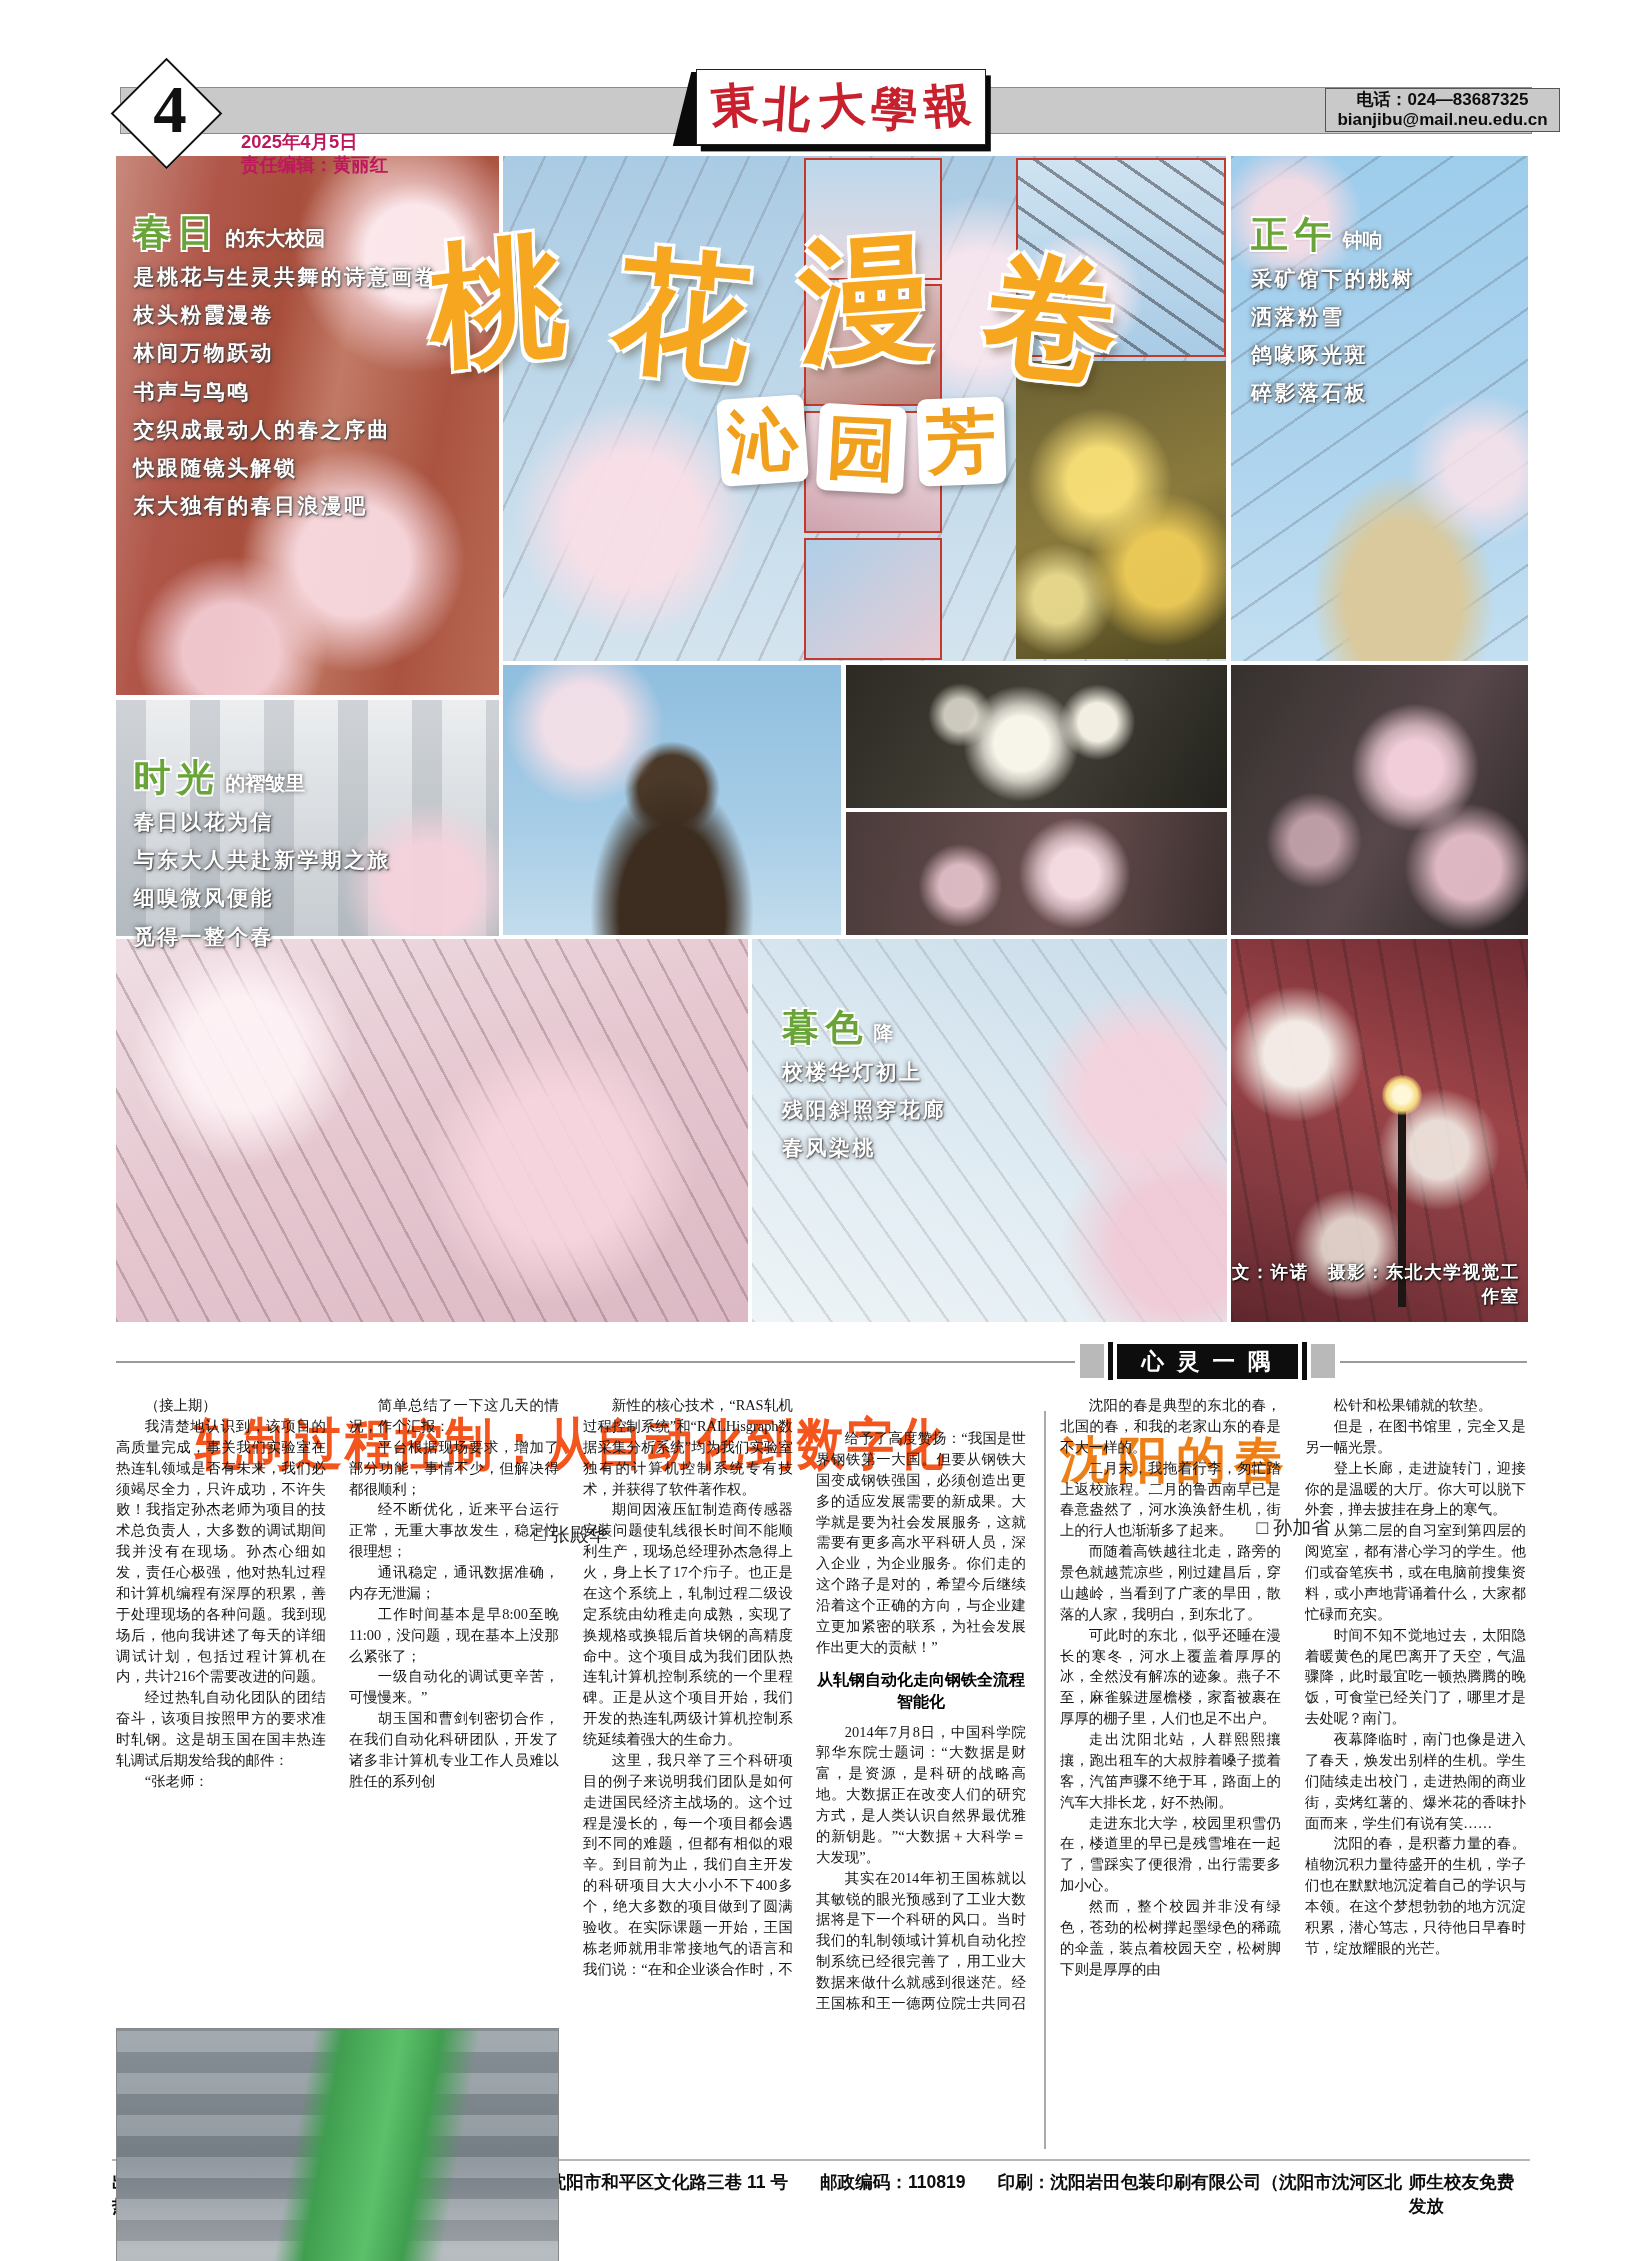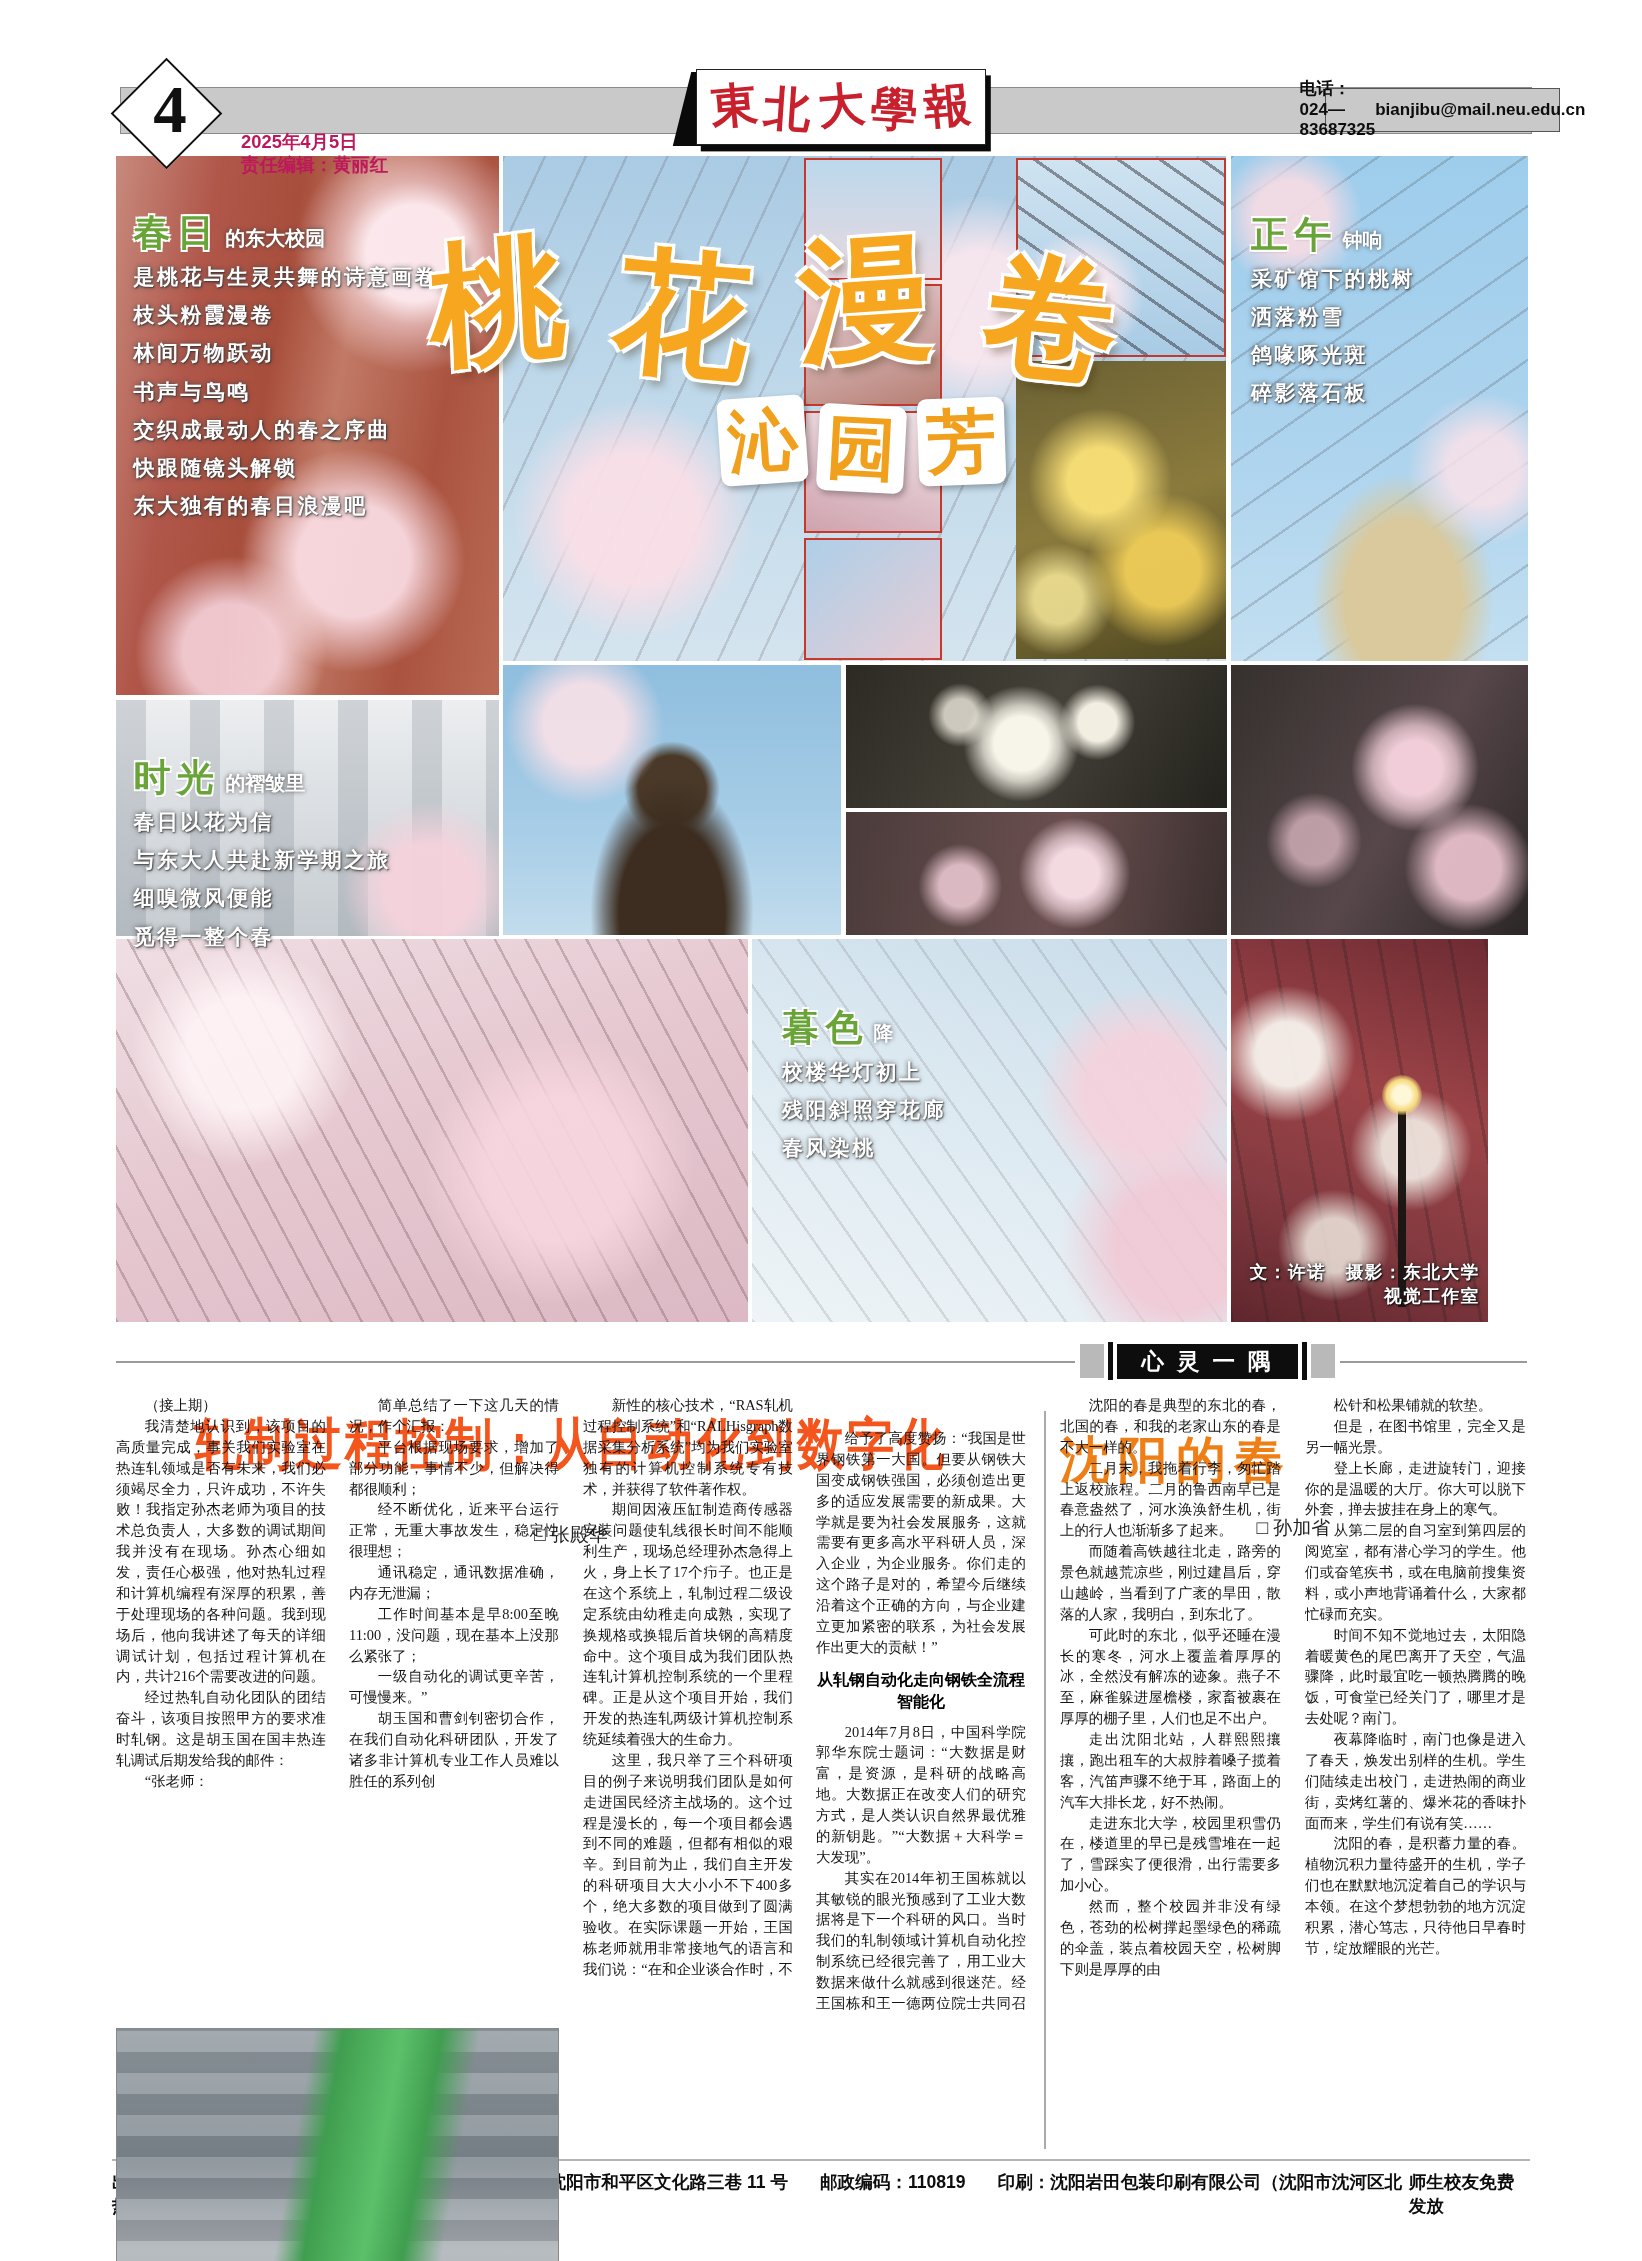--- a/index.html
+++ b/index.html
@@ -14,21 +14,21 @@
   .issue-info{position:absolute;left:241px;top:102px;z-index:3;font-family:"Liberation Sans","DejaVu Sans",sans-serif;font-weight:bold;font-size:18.4px;line-height:1.25;color:#be185d;margin-top:28px;}
   .plaque-wing{position:absolute;top:72px;width:56px;height:74px;background:#0a0a0a;z-index:2;}
   .wing-l{left:682px;transform:skewX(-14deg);}
   .wing-r{left:910px;transform:skewX(14deg);}
   .plaque{position:absolute;left:696px;top:69px;width:266px;height:74px;background:#fff;border:1.6px solid #222;box-shadow:4.8px 6.4px 0 #0a0a0a;z-index:3;
         display:flex;align-items:center;justify-content:space-around;padding:0 11.2px;}
   .plaque span{font:bold 47px "DejaVu Serif",serif;color:#c8202d;}
   .plaque span:nth-child(odd){transform:rotate(-5deg) translateY(-1.6px);}
   .plaque span:nth-child(even){transform:rotate(4deg) translateY(2.4px);}
   .contact{position:absolute;left:1325px;top:88px;width:233px;height:42px;background:#c9c9c9;border:0.8px solid #555;z-index:3;
-        display:flex;align-items:center;justify-content:center;
+        display:flex;flex-direction:column;align-items:center;justify-content:center;
         font-family:"Liberation Sans","DejaVu Sans",sans-serif;font-weight:bold;font-size:17px;line-height:1.2;color:#0d0d0d;}
 
   
   .collage{position:absolute;left:116px;top:156px;width:1411px;height:1167px;background:#fff;}
   .tile{position:absolute;overflow:hidden;}
   .tA{left:0;top:0;width:383px;height:539px;
       background:
         radial-gradient(circle at 78% 18%,rgba(255,238,243,.95) 0 48px,rgba(255,230,238,.55) 72px,transparent 120px),
         radial-gradient(circle at 62% 75%,rgba(252,224,232,.9) 0 56px,transparent 112px),
         radial-gradient(circle at 30% 92%,rgba(250,218,228,.85) 0 48px,transparent 96px),
@@ -80,21 +80,21 @@
         radial-gradient(circle at 85% 62%,rgba(250,226,233,.85) 0 36px,transparent 76px),
         radial-gradient(ellipse 104px 144px at 58% 88%,#d9c99c 0 55%,rgba(217,201,156,.5) 72%,transparent 88%),
         repeating-linear-gradient(145deg,rgba(60,55,60,.2) 0 2.4px,transparent 2.4px 42px),
         linear-gradient(180deg,#9ecdec 0%,#aed4ee 60%,#c3dff1 100%);}
   .tJ{left:1115px;top:509px;width:297px;height:270px;
       background:
         radial-gradient(circle at 62% 38%,#f0cdd8 0 27px,rgba(240,205,216,.75) 42px,transparent 64px),
         radial-gradient(circle at 80% 75%,rgba(238,198,210,.9) 0 32px,transparent 64px),
         radial-gradient(circle at 28% 65%,rgba(236,196,208,.7) 0 24px,transparent 48px),
         linear-gradient(120deg,#35302e 0%,#57474a 55%,#2c2626 100%);}
-  .tK{left:1115px;top:783px;width:257px;height:383px;
+  .tK{left:1115px;top:783px;width:297px;height:383px;
       background:
         radial-gradient(circle at 22% 30%,rgba(250,248,242,.92) 0 32px,transparent 68px),
         radial-gradient(circle at 70% 55%,rgba(248,246,238,.85) 0 29px,transparent 61px),
         radial-gradient(circle at 40% 80%,rgba(246,242,232,.8) 0 27px,transparent 56px),
         repeating-linear-gradient(80deg,rgba(40,30,32,.25) 0 3.2px,transparent 3.2px 35px),
         linear-gradient(200deg,#6e2b33 0%,#9c4448 40%,#833a40 70%,#5f262d 100%);}
   .redtile{position:absolute;border:2.4px solid #c5392c;box-sizing:border-box;}
   .rs1{left:688px;top:1.6px;width:138px;height:122px;background:linear-gradient(180deg,#bcd8ec,#e8d9e0);}
   .rs2{left:688px;top:128px;width:138px;height:122px;background:linear-gradient(160deg,#e9d3da,#b67f74);}
   .rs3{left:688px;top:255px;width:138px;height:122px;background:linear-gradient(200deg,#f2e6ea,#cfa3ae);}

